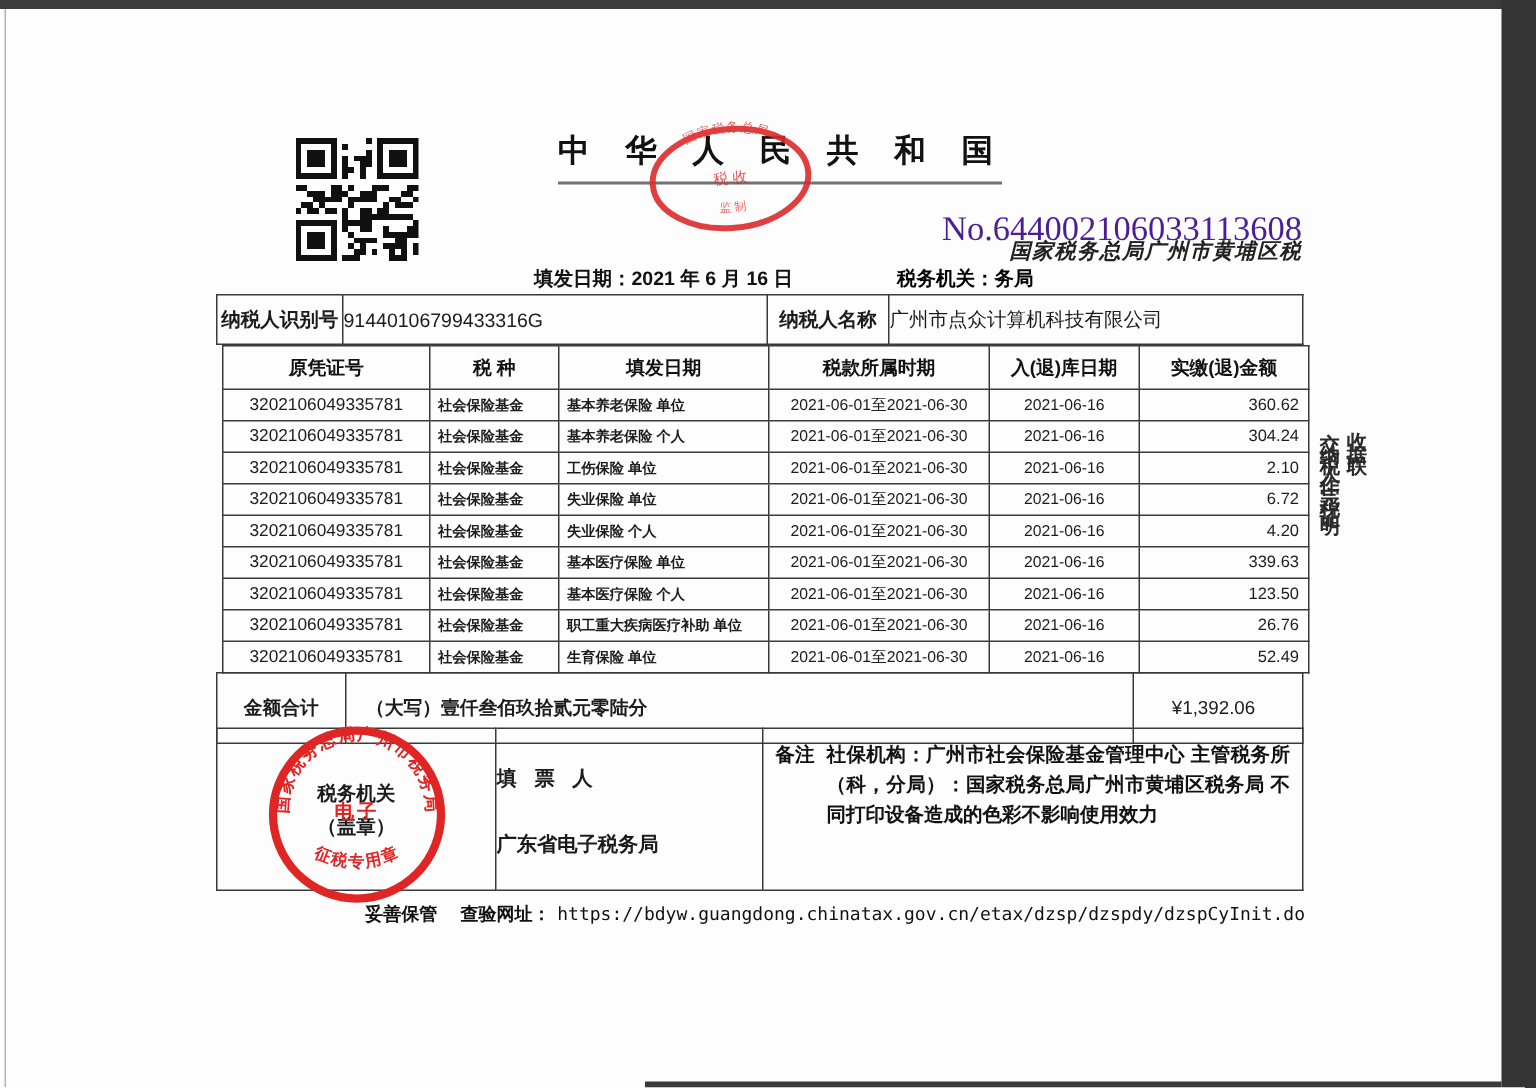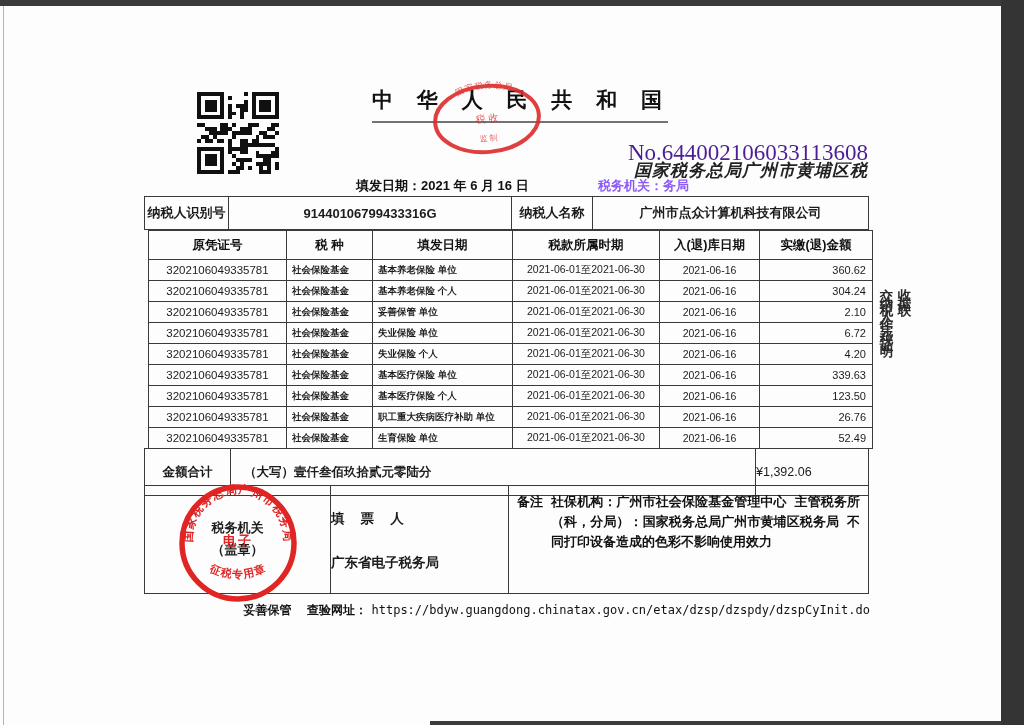--- a/index.html
+++ b/index.html
@@ -22,52 +22,52 @@
   .title-l1 { font-size:21px; font-weight:bold; letter-spacing:9px; color:#111; white-space:nowrap; }
   .title-l2 { font-size:21px; font-weight:bold; letter-spacing:12px; color:#111; white-space:nowrap; margin-top:6px; }
 
   
   .oval-seal { position:absolute; left:430px; top:80px; width:114px; height:78px; transform:rotate(-5deg); opacity:.9; }
 
   .cert-no { position:absolute; left:600px; top:140px; width:268px; text-align:right;
              font-family:"Liberation Serif", serif; font-size:23px; color:#4c1d95; white-space:nowrap; }
   .agency-wrap { position:absolute; left:600px; top:159px; width:268px; text-align:right;
              font-family:"Liberation Serif", serif; font-style:italic; font-weight:bold;
-             font-size:17px; letter-spacing:1px; color:#222; white-space:nowrap; }
+             font-size:14px; letter-spacing:1px; color:#222; white-space:nowrap; }
 
   .issue-line { position:absolute; left:356px; top:177px; font-size:13px; font-weight:bold; color:#111; white-space:nowrap; }
-  .agency-line2 { position:absolute; left:598px; top:177px; font-size:13px; font-weight:bold; color:#8b5cf6; white-space:nowrap; }
+  .agency-line2 { position:absolute; left:598px; top:177px; font-size:13px; font-weight:bold; color:#000000; white-space:nowrap; }
 
   
   table { border-collapse:collapse; table-layout:fixed; }
   td, th { border:1px solid #3a3a3a; overflow:hidden; white-space:nowrap; }
 
   .tp-table { position:absolute; left:144px; top:196px; width:724px; }
   .tp-table td { height:33px; font-size:13px; }
   .tp-label { font-weight:bold; text-align:center; }
-  .tp-value { text-align:center; font-weight:bold; }
+  .tp-value { text-align:left; font-weight:normal; }
 
   .main-table { position:absolute; left:148px; top:230px; width:724px; }
   .main-table th { height:29px; font-size:12.5px; font-weight:bold; color:#111; }
   .main-table td { height:21px; }
   td.c0 { text-align:center; font-size:11.5px; }
   td.c1 { font-size:9.5px; font-weight:600; padding-left:5px; }
   td.c2 { font-size:9.5px; font-weight:600; padding-left:5px; }
   td.c3 { text-align:center; font-size:10.5px; }
   td.c4 { text-align:center; font-size:10.5px; }
   td.c5 { text-align:right; font-size:11px; padding-right:6px; }
 
   .total-table { position:absolute; left:144px; top:448px; width:724px; }
   .total-table td { height:47px; font-size:12.5px; }
   .total-label { font-weight:bold; text-align:center; }
   .total-words { font-weight:bold; padding-left:13px; font-size:13px; }
-  .total-amount { text-align:left; padding-right:6px; }
+  .total-amount { text-align:center; padding-right:6px; }
 
   .bottom-table { position:absolute; left:144px; top:485px; width:724px; }
-  .bottom-table td { height:108px; vertical-align:top;font-family:Liberation Mono, monospace; }
+  .bottom-table td { height:108px; vertical-align:top; }
   .authority-cell { text-align:center; font-size:13px; font-weight:bold; padding-top:32px; line-height:22px; }
   .preparer-cell { }
   .preparer-cell .l1 { margin-top:24px; font-size:13.5px; font-weight:bold; letter-spacing:4px; }
   .preparer-cell .l2 { margin-top:26px; font-size:13.5px; font-weight:bold; }
   .remark-cell { padding:7px 8px 0 8px; white-space:normal; }
   .remark-flex { display:flex; font-size:13px; font-weight:600; line-height:20px; color:#111; }
   .remark-label { flex:0 0 34px; }
   .remark-text { flex:1; text-align:justify; }
 
   
@@ -300,21 +300,21 @@
         <td class="c0">3202106049335781</td>
         <td class="c1">社会保险基金</td>
         <td class="c2">基本养老保险 个人</td>
         <td class="c3">2021-06-01至2021-06-30</td>
         <td class="c4">2021-06-16</td>
         <td class="c5">304.24</td>
       </tr>
       <tr>
         <td class="c0">3202106049335781</td>
         <td class="c1">社会保险基金</td>
-        <td class="c2">妥善保管 单位</td>
+        <td class="c2">工伤保险 单位</td>
         <td class="c3">2021-06-01至2021-06-30</td>
         <td class="c4">2021-06-16</td>
         <td class="c5">2.10</td>
       </tr>
       <tr>
         <td class="c0">3202106049335781</td>
         <td class="c1">社会保险基金</td>
         <td class="c2">失业保险 单位</td>
         <td class="c3">2021-06-01至2021-06-30</td>
         <td class="c4">2021-06-16</td>

